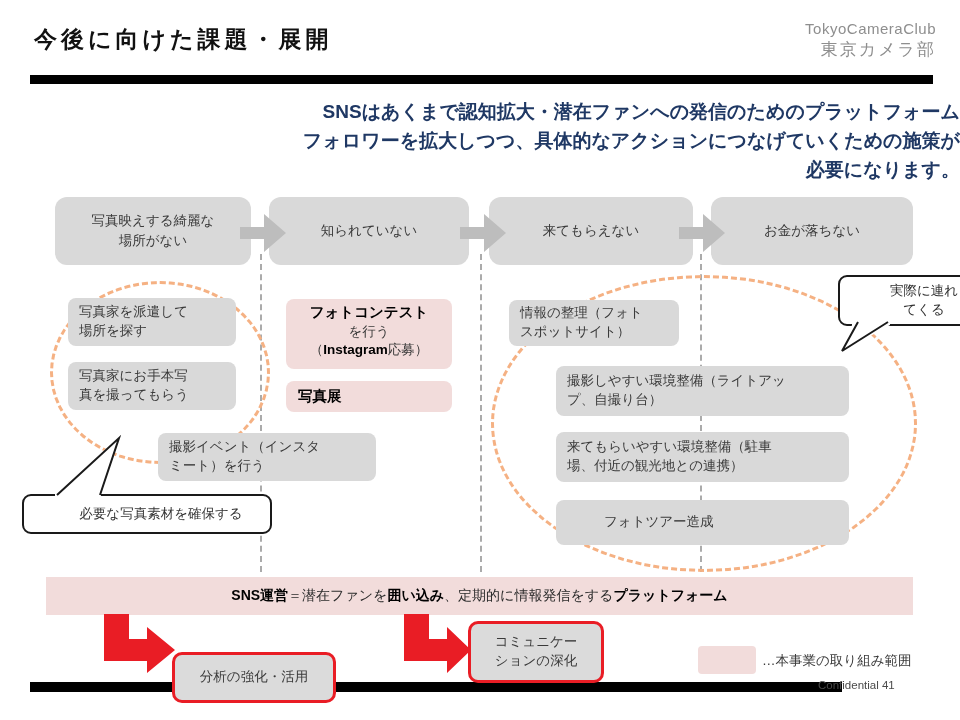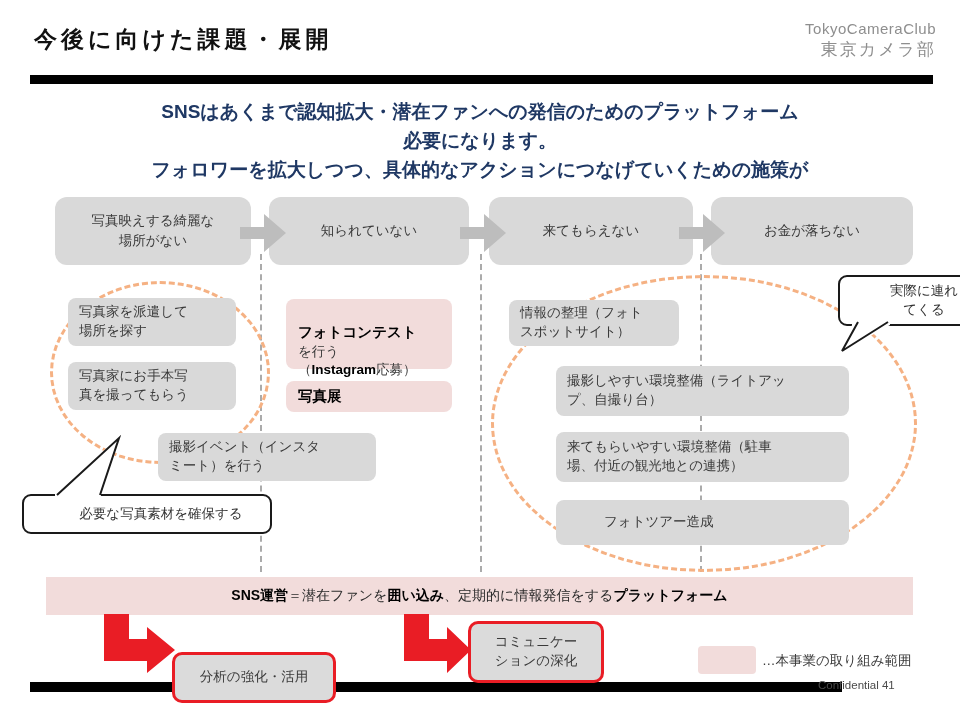--- a/index.html
+++ b/index.html
@@ -9,21 +9,21 @@
   .pre{white-space:pre-line;}
 
   
   .title{left:34px;top:24px;font-size:23px;font-weight:bold;color:#111;letter-spacing:4px;}
   .logo{right:24px;top:20px;text-align:right;color:#8e8e8e;line-height:1.25;}
   .logo .l1{font-size:15px;letter-spacing:0.5px;}
   .logo .l2{font-size:17px;letter-spacing:2px;}
   .rule{left:30px;top:75px;width:903px;height:9px;background:#000;}
 
   
-  .headline{left:0;top:97px;width:960px;text-align:center;color:#1F3864;
+  .headline{left:0;top:97px;width:960px;text-align:right;color:#1F3864;
             font-weight:bold;font-size:19px;line-height:29px;}
 
   
   .flowbox{background:#D9D9D9;border-radius:12px;display:flex;align-items:center;justify-content:center;
            text-align:center;color:#3a3a3a;font-size:13.5px;line-height:1.45;}
   .fb1{left:55px;top:197px;width:196px;height:68px;}
   .fb2{left:269px;top:197px;width:200px;height:68px;}
   .fb3{left:489px;top:197px;width:204px;height:68px;}
   .fb4{left:711px;top:197px;width:202px;height:68px;}
 
@@ -42,21 +42,21 @@
   .i11{left:68px;top:298px;width:168px;height:48px;}
   .i12{left:68px;top:362px;width:168px;height:48px;}
   .i13{left:158px;top:433px;width:218px;height:48px;z-index:3;}
   .i31{left:509px;top:300px;width:170px;height:46px;}
   .i32{left:556px;top:366px;width:293px;height:50px;}
   .i33{left:556px;top:432px;width:293px;height:50px;}
   .i34{left:556px;top:500px;width:293px;height:45px;padding-left:48px;}
 
   
   .pink{background:#F2DCDB;border-radius:8px;box-sizing:border-box;}
-  .p21{left:286px;top:299px;width:166px;height:70px;padding:24px 12px;font-size:13.5px;color:#3a3a3a;line-height:1.35;}
+  .p21{left:286px;top:299px;width:166px;height:70px;padding:4px 12px;font-size:13.5px;color:#3a3a3a;line-height:1.35;text-align:center;}
   .p21 .big{font-size:14.5px;font-weight:bold;color:#000;}
   .p22{left:286px;top:381px;width:166px;height:31px;display:flex;align-items:center;padding:0 12px;
        font-size:14.5px;font-weight:bold;color:#000;}
   .b{font-weight:bold;color:#000;}
 
   
   .callout{background:#fff;border:2px solid #1a1a1a;border-radius:9px;display:flex;align-items:center;
            justify-content:center;text-align:center;color:#333;font-size:13.5px;line-height:1.35;z-index:6;padding-left:28px;}
   .c1{left:22px;top:494px;width:218px;height:36px;}
   .c2{left:838px;top:275px;width:112px;height:47px;}
@@ -86,22 +86,22 @@
 
   <div class="abs title">今後に向けた課題・展開</div>
   <div class="abs logo">
     <div class="l1">TokyoCameraClub</div>
     <div class="l2">東京カメラ部</div>
   </div>
   <div class="abs rule"></div>
 
   <div class="abs headline">
     <div>SNSはあくまで認知拡大・潜在ファンへの発信のためのプラットフォーム</div>
+    <div>フォロワーを拡大しつつ、具体的なアクションにつなげていくための施策が</div>
     <div>必要になります。</div>
-    <div>フォロワーを拡大しつつ、具体的なアクションにつなげていくための施策が</div>
   </div>
 
   <div class="abs vline v1"></div>
   <div class="abs vline v2"></div>
   <div class="abs vline v3"></div>
 
   <div class="abs ell ell1"></div>
   <div class="abs ell ell2"></div>
 
   <div class="abs flowbox fb1 pre">写真映えする綺麗な

